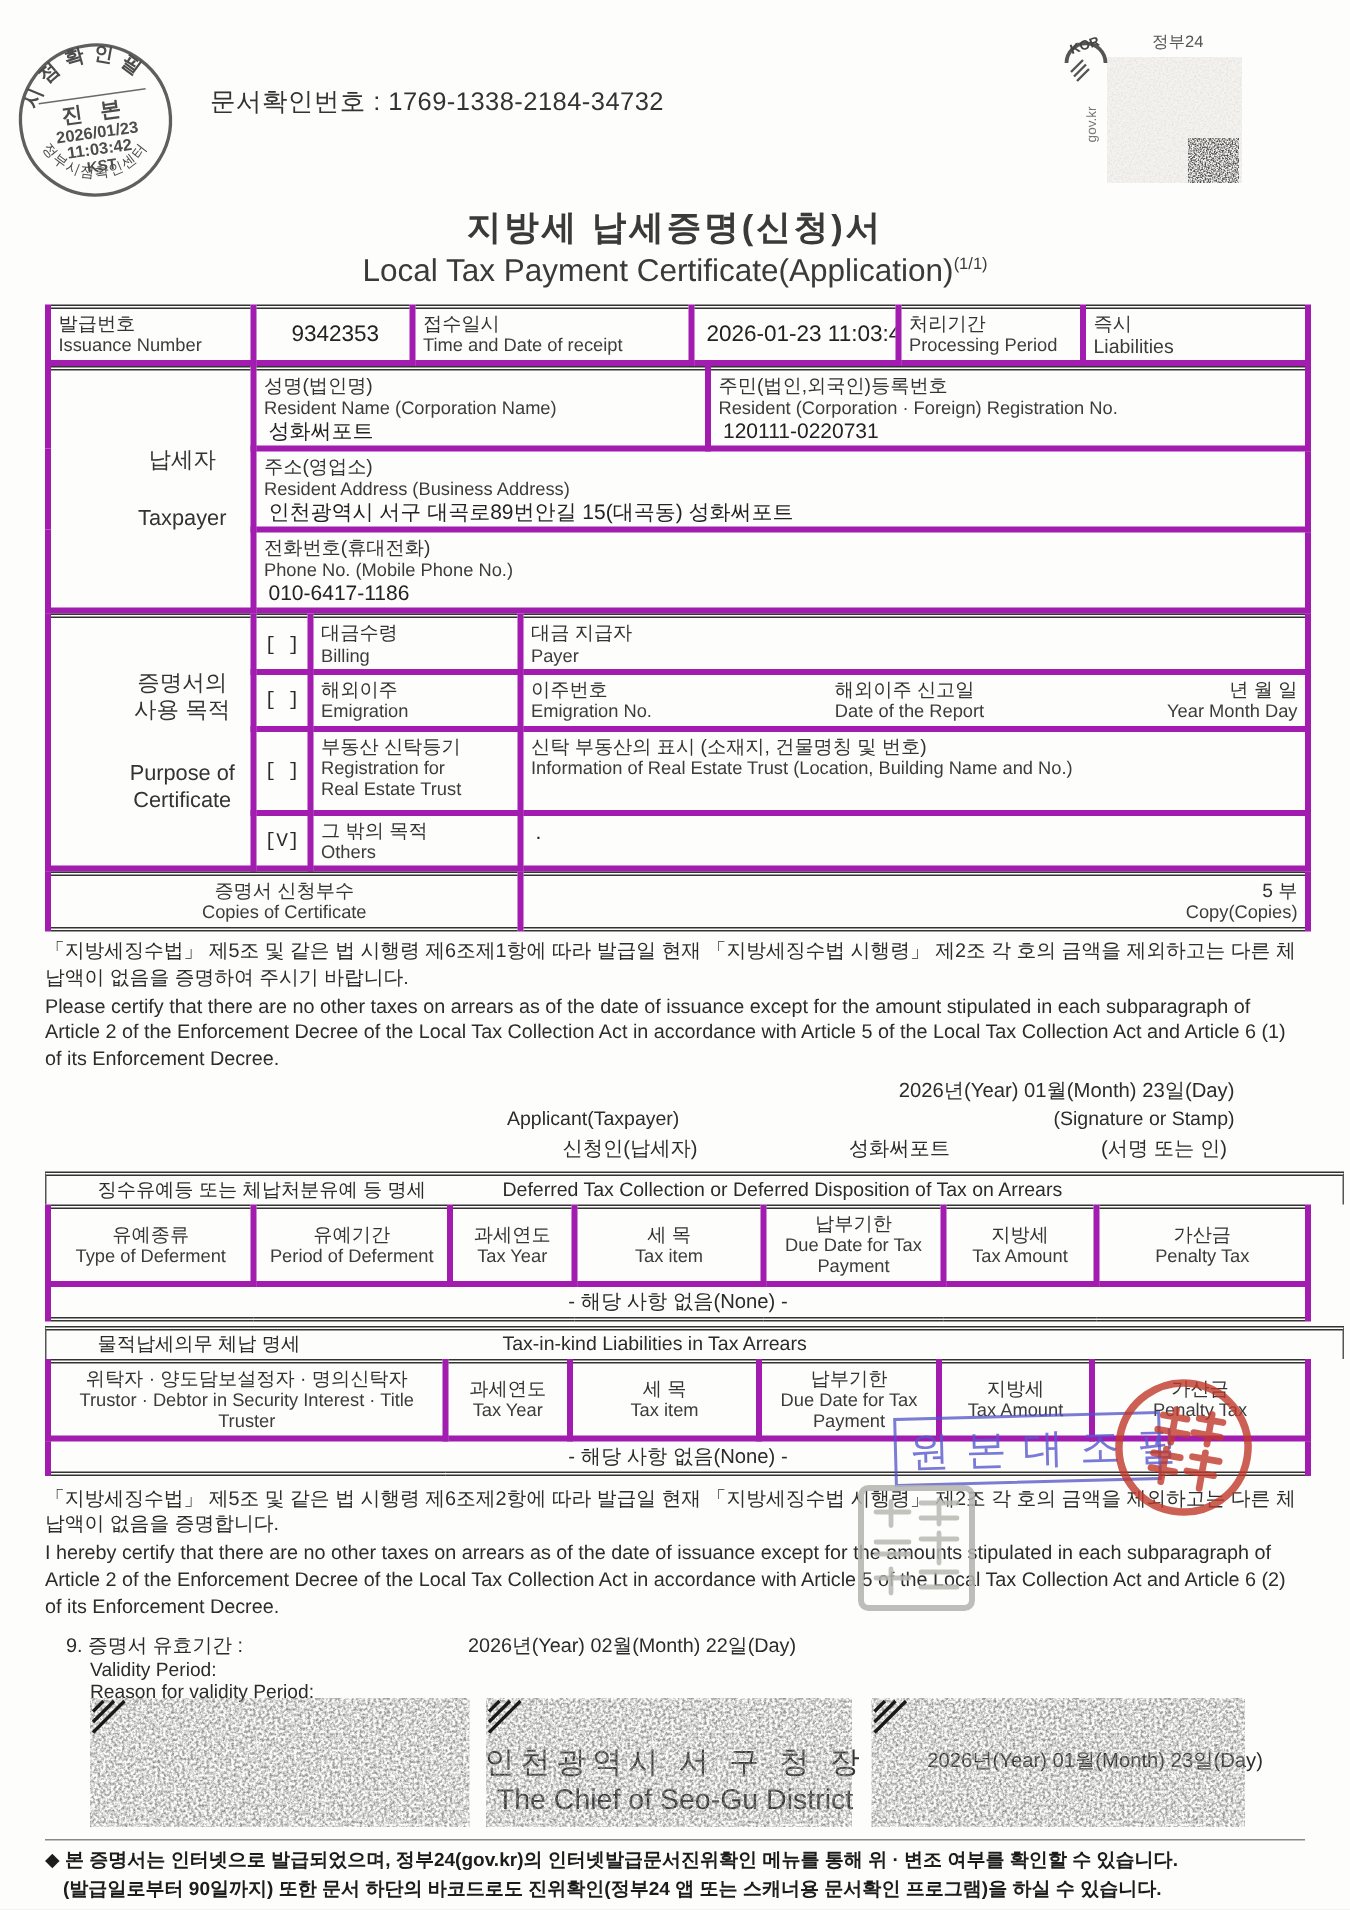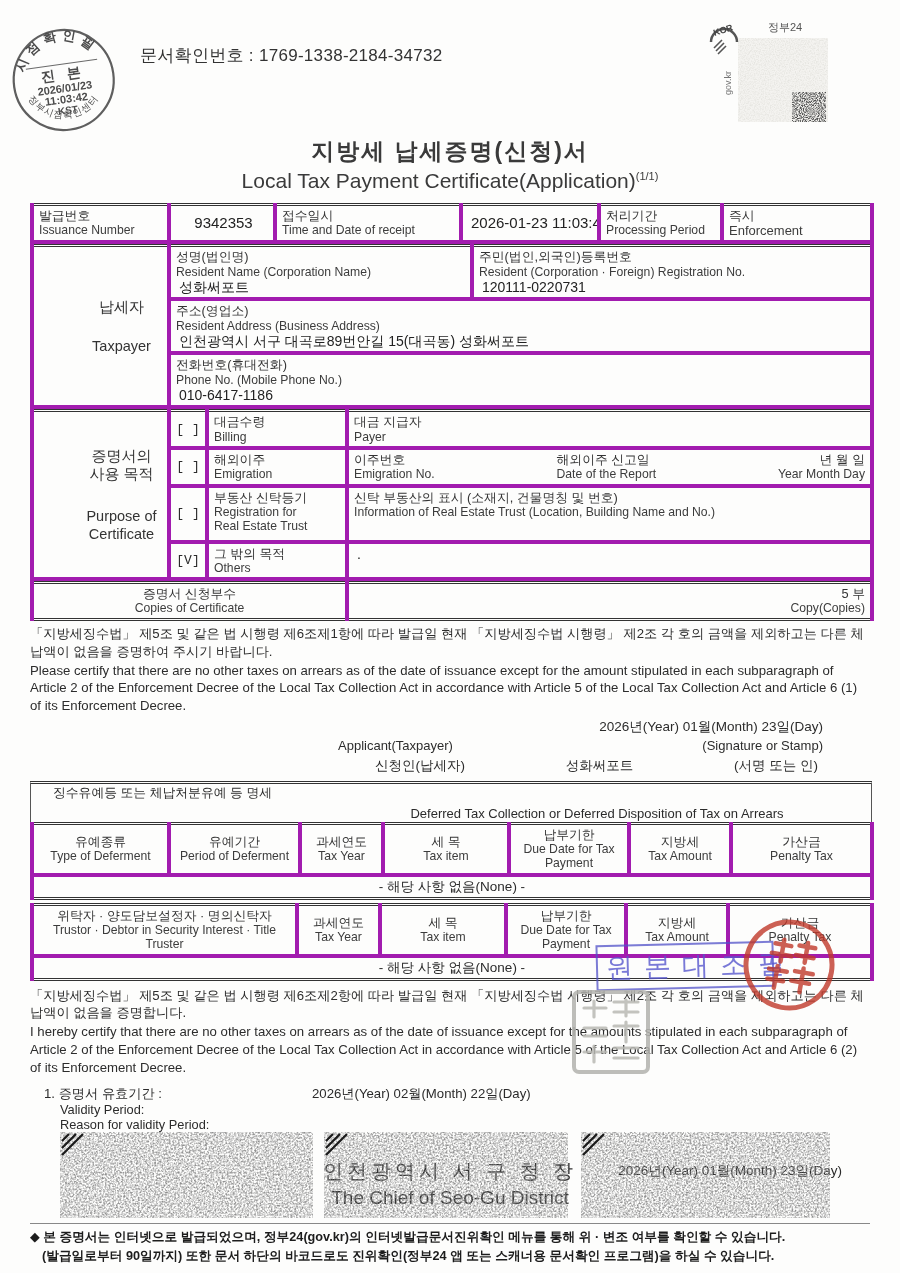--- a/index.html
+++ b/index.html
@@ -2,21 +2,21 @@
 <html><head>
 <meta charset="utf-8">
 <style>
   html,body{margin:0;padding:0;background:#e8e8e8;}
   .page{width:900px;height:1273px;background:#fdfdfc;position:relative;margin:0 auto;
         font-family:"Liberation Sans","DejaVu Sans",sans-serif;color:#2b2b2b;overflow:hidden;}
   .content{position:absolute;left:30px;width:840px;}
 
   
   .stamp-tl{position:absolute;left:8px;top:24px;transform:rotate(-8deg);}
-  .doc-no{position:absolute;left:140px;top:44px;font-size:17px;color:#333;letter-spacing:.3px;}
+  .doc-no{position:absolute;left:140px;top:56px;font-size:17px;color:#333;letter-spacing:.3px;}
   .gov24{position:absolute;left:768px;top:20px;font-size:11px;color:#555;}
   .wm-square{position:absolute;left:738px;top:38px;width:90px;height:84px;background:#f4f3f0;}
   .govkr{position:absolute;left:716px;top:78px;font-size:9px;color:#777;transform:rotate(-90deg);transform-origin:center;}
   .kor-badge{position:absolute;left:704px;top:16px;}
   .qr{position:absolute;left:792px;top:92px;}
 
   
   .title-wrap{top:136px;text-align:center;}
   .title-ko{font-size:23px;font-weight:bold;letter-spacing:2px;color:#3a3a3a;}
   .title-en{font-size:21px;color:#3a3a3a;margin-top:2px;}
@@ -31,23 +31,23 @@
   .big-lab{text-align:center;vertical-align:middle;font-size:15px;color:#333;padding-left:47px;}
   .big-lab .en{font-size:14.5px;}
   .dbl-top{border-top:3px double #333;}
   .dbl-bot{border-bottom:3px double #333;}
   .center{text-align:center;vertical-align:middle;}
   .right{text-align:right;}
   .cbx{font-size:13px;text-align:center;vertical-align:middle;font-family:"Liberation Mono","DejaVu Sans Mono",monospace;}
 
   .sect{margin-top:0;}
   .tbl-title{display:flex;width:840px;border-left:1px solid #555;border-right:1px solid #555;border-top:3px double #333;
-             font-size:12.8px;padding:1px 0;}
+             font-size:12.8px;padding:1px 12px;}
   .tbl-title .ko{width:270px;padding-left:22px;}
-  .tbl-title .en{flex:1;text-align:center;font-size:13px;margin-top:21px;}
+  .tbl-title .en{flex:1;text-align:left;font-size:13px;}
   .none-row{font-size:13.5px;}
 
   .stmt{font-size:13.2px;line-height:1.35;color:#2c2c2c;}
   .stmt .ko{margin-bottom:1px;}
   .date-line{font-size:13.5px;}
   .flexrow{display:flex;justify-content:space-between;}
 
   .v-row{display:flex;font-size:13.2px;line-height:1.3;}
   .v-label{width:268px;padding-left:14px;}
   .v-sub{padding-left:30px;font-size:12.8px;}
@@ -164,21 +164,21 @@
           <div class="lab-ko">접수일시</div>
           <div class="lab-en">Time and Date of receipt</div>
         </td>
         <td class="dbl-top center"><span class="val" style="font-size:15px;white-space:nowrap">2026-01-23 11:03:41</span></td>
         <td class="dbl-top">
           <div class="lab-ko">처리기간</div>
           <div class="lab-en">Processing Period</div>
         </td>
         <td class="dbl-top">
           <div class="lab-ko">즉시</div>
-          <div class="lab-en" style="font-size:13px">Enforcement</div>
+          <div class="lab-en" style="font-size:13px">Liabilities</div>
         </td>
       </tr>
     </tbody>
       </table>
 
     <table>
       <colgroup>
           <col style="width:137px">
           <col style="width:303px">
           <col style="width:400px">
@@ -369,20 +369,24 @@
               </td>
         </tr>
         <tr style="height:22px;">
           <td colspan="7" class="center none-row dbl-bot" style="border-top:1px solid #555;">- 해당 사항 없음(None) -</td>
         </tr>
       </tbody>
         </table>
     </div>
 
     <div class="sect" style="margin-top:3px;">
+      <div class="tbl-title">
+        <div class="ko">물적납세의무 체납 명세</div>
+        <div class="en">Tax-in-kind Liabilities in Tax Arrears</div>
+      </div>
       <table>
         <colgroup>
             <col style="width:265px">
             <col style="width:83px">
             <col style="width:126px">
             <col style="width:120px">
             <col style="width:102px">
             <col style="width:144px">
           </colgroup>
         <tbody>
@@ -419,21 +423,21 @@
         </table>
     </div>
 
     <div class="stmt" style="margin-top:6px;">
       <div class="ko">「지방세징수법」 제5조 및 같은 법 시행령 제6조제2항에 따라 발급일 현재 「지방세징수법 시행령」 제2조 각 호의 금액을 제외하고는 다른 체납액이 없음을 증명합니다.</div>
       <div>I hereby certify that there are no other taxes on arrears as of the date of issuance except for the amounts stipulated in each subparagraph of Article 2 of the Enforcement Decree of the Local Tax Collection Act in accordance with Article 5 of the Local Tax Collection Act and Article 6 (2) of its Enforcement Decree.</div>
     </div>
 
     <div style="margin-top:8px;">
       <div class="v-row">
-        <div class="v-label">1. 증명서 유효기간 :</div>
+        <div class="v-label">9. 증명서 유효기간 :</div>
         <div>2026년(Year) 02월(Month) 22일(Day)</div>
       </div>
       <div class="v-sub">Validity Period:</div>
       <div class="v-sub">Reason for validity Period:</div>
     </div>
 
     <div class="issuer">
       <div class="issuer-date">2026년(Year) 01월(Month) 23일(Day)</div>
       <div class="chief-ko">인천광역시 서 구 청 장</div>
       <div class="chief-en">The Chief of  Seo-Gu District</div>

